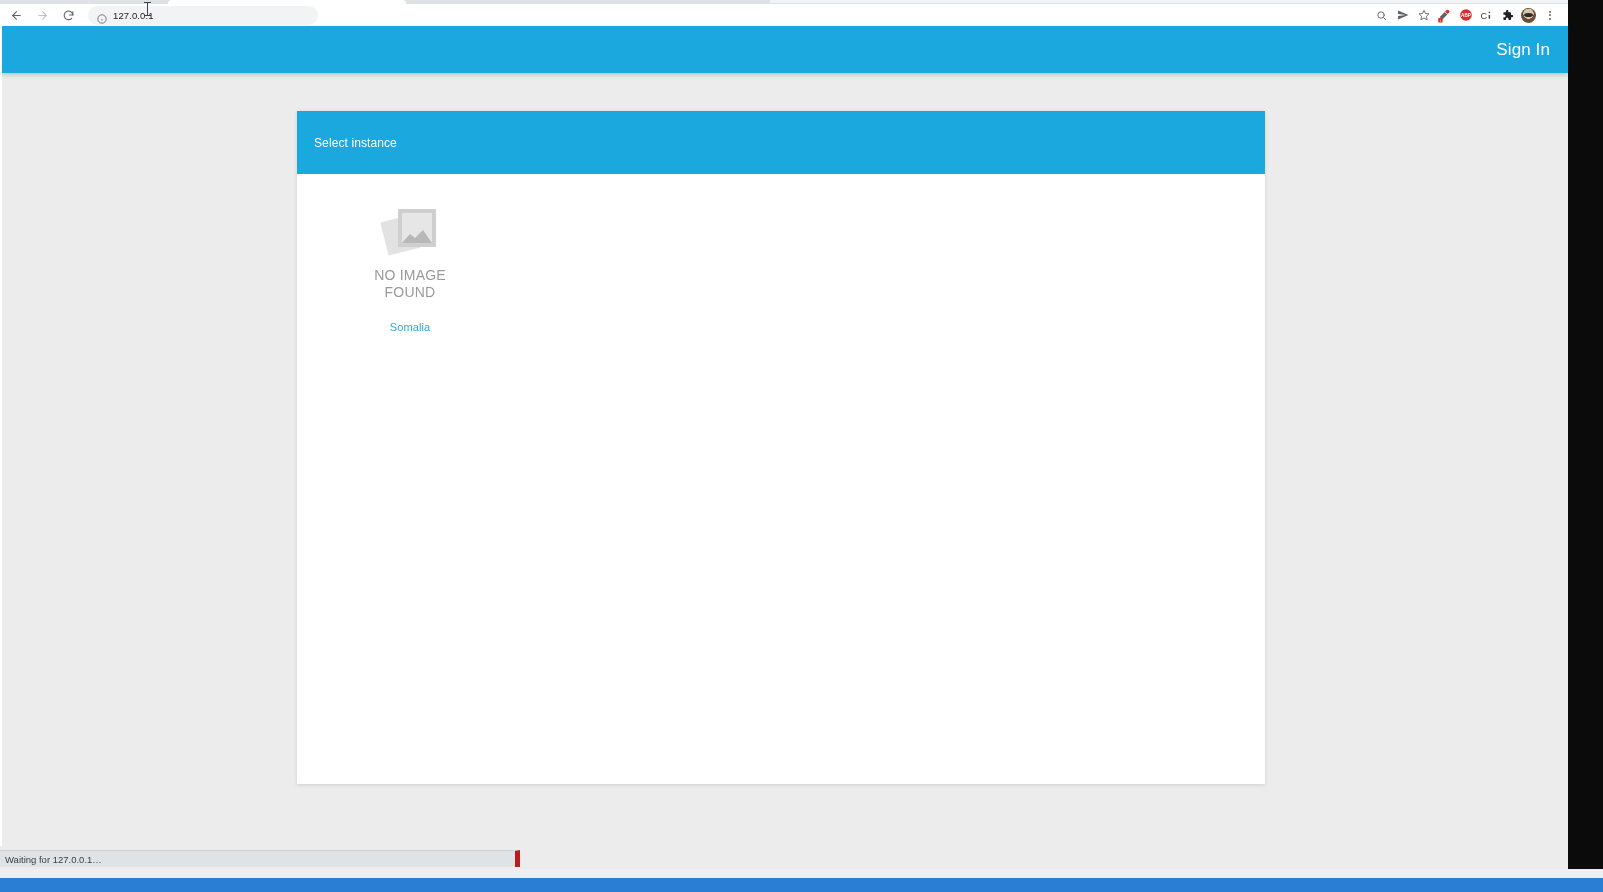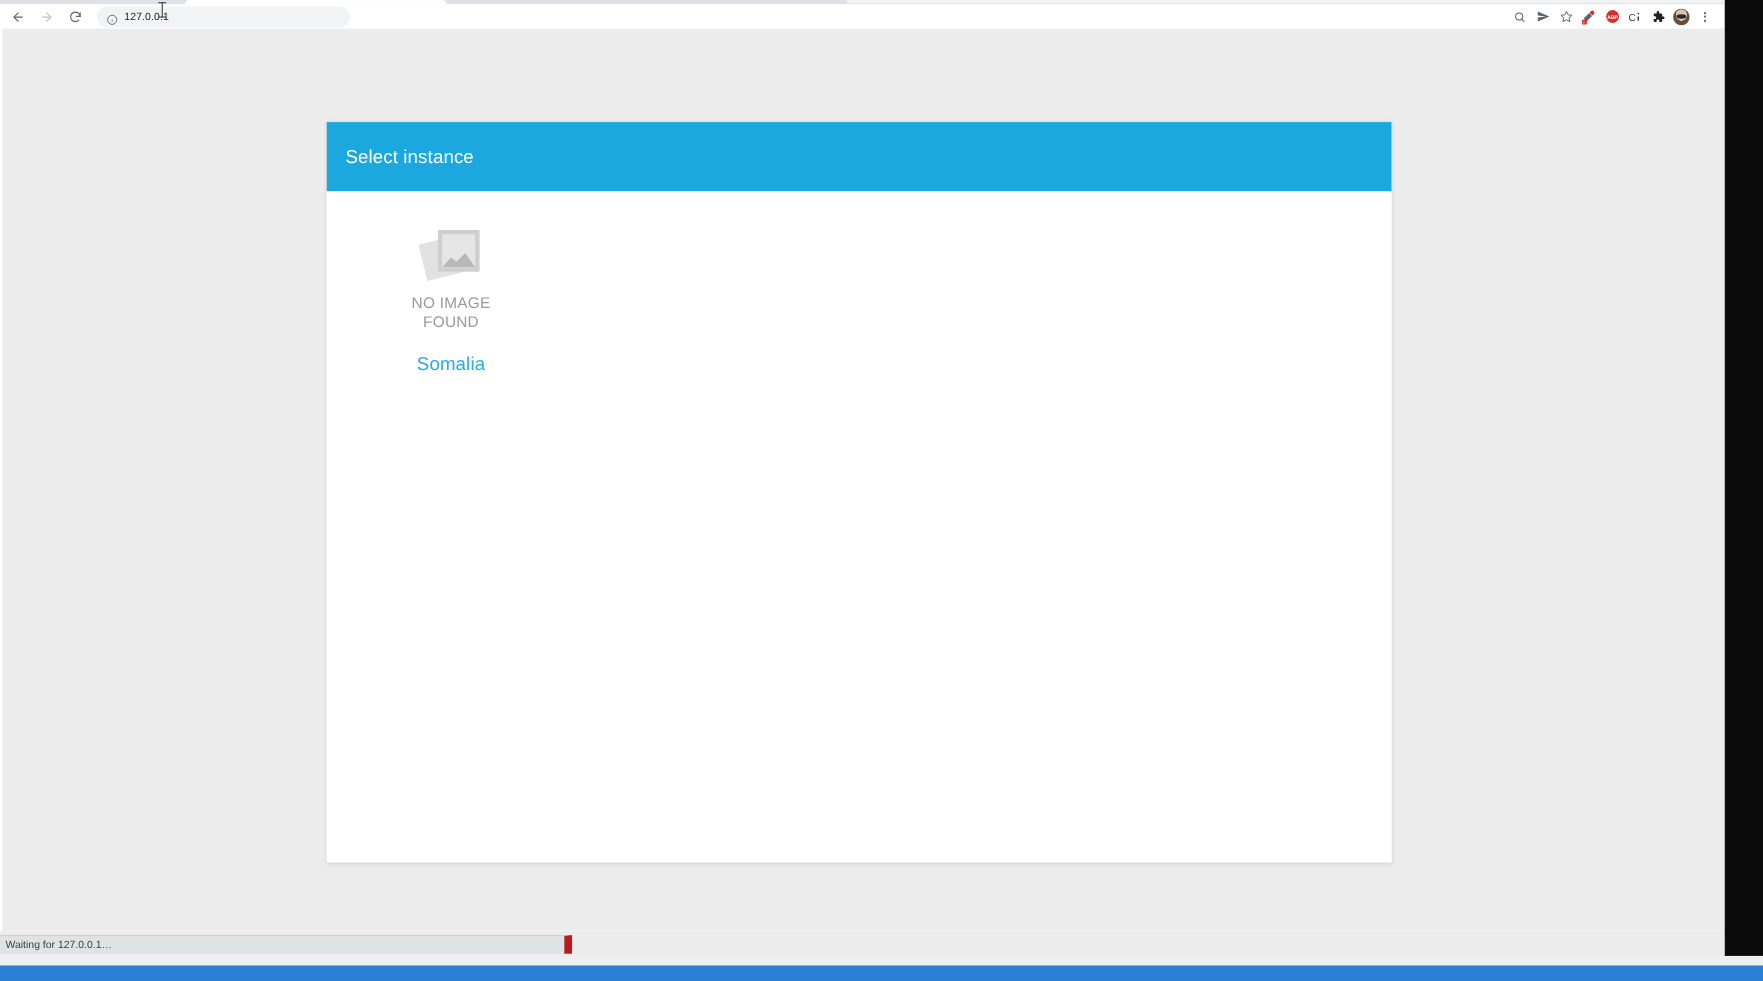--- a/index.html
+++ b/index.html
@@ -189,21 +189,21 @@
   }
   #card-header {
     height: 63px;
     background: #1aa8de;
     display: flex;
     align-items: center;
     padding-left: 17px;
   }
   #card-title {
     color: #ffffff;
-    font-size: 17px;
+    font-size: 12px;
     letter-spacing: 0.1px;
   }
   #card-body {
     height: 610px;
     background: #ffffff;
     padding: 30px 0 0 38px;
   }
 
   
   #instance-tile {
@@ -256,39 +256,39 @@
     color: #9a9a9a;
     font-size: 14px;
     line-height: 17px;
     text-align: center;
     letter-spacing: 0.2px;
     white-space: pre-line;
   }
   #instance-name {
     margin-top: 20px;
     color: #29abe2;
-    font-size: 17px;
+    font-size: 11px;
     text-decoration: none;
     letter-spacing: 0.1px;
   }
 
   
   #status-area {
     position: absolute;
     left: 0; top: 846px;
     width: 1568px; height: 23px;
     background: #ececec;
   }
   #status-bubble {
     position: absolute;
     left: 0; top: 4px;
     width: 520px;
     height: 17px;
     background: #dfe3e6;
-    border-right: 7px solid #b91c1c;
+    border-right: 5px solid #b91c1c;
     border-top: 1px solid #cdd2d6;
     display: flex;
     align-items: center;
     padding-left: 5px;
   }
   #status-text {
     font-size: 9.5px;
     color: #3c4043;
     white-space: nowrap;
   }
@@ -403,20 +403,23 @@
             <span></span>
             <span></span>
             <span></span>
           </div>
       </div>
     </div>
   </div>
 
   <div id="viewport">
 
+    <div id="site-navbar">
+      <a id="signin-link" href="#">Sign In</a>
+    </div>
 
     <div id="instance-card">
       <div id="card-header">
         <span id="card-title">Select instance</span>
       </div>
       <div id="card-body">
 
         <div id="instance-tile">
           <div id="no-image-block">
             <div id="placeholder-icon">

